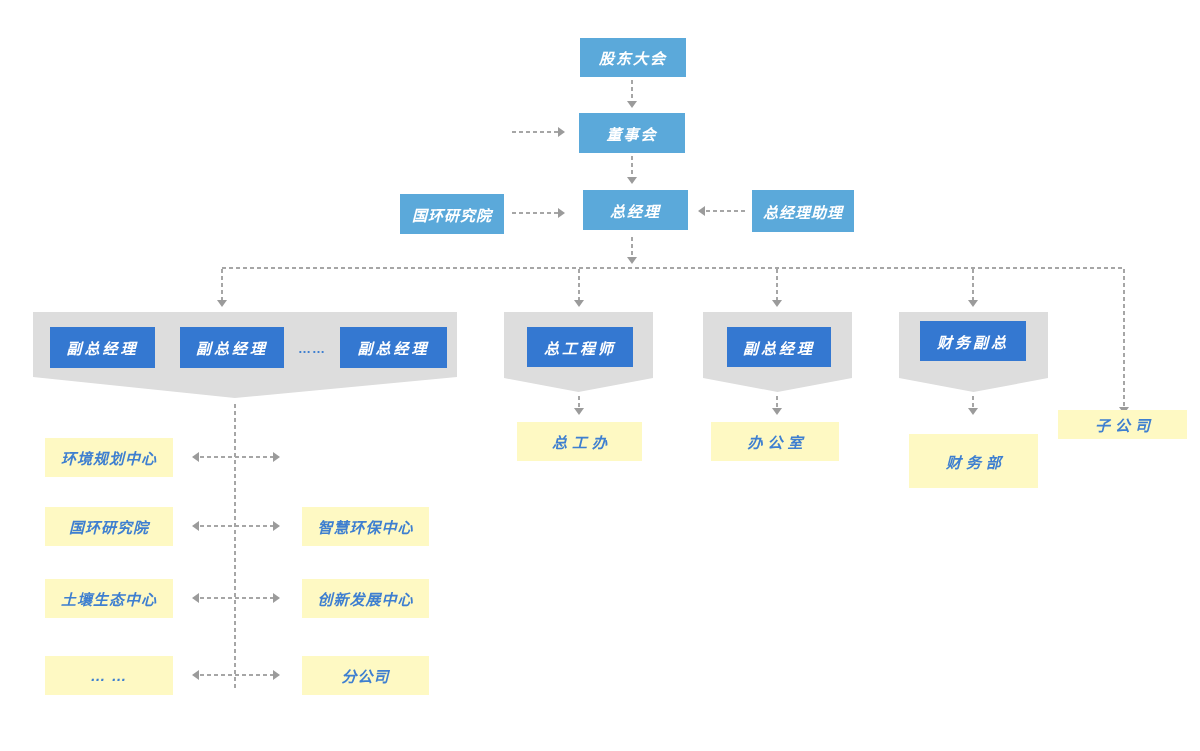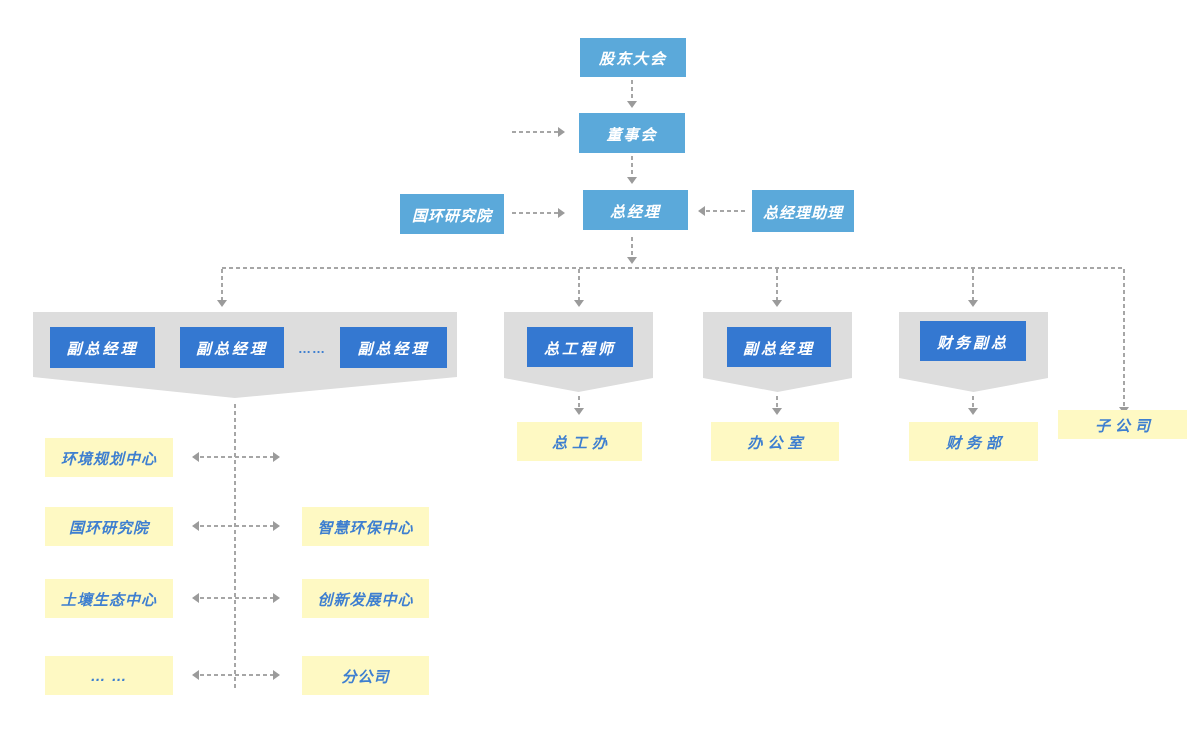--- a/index.html
+++ b/index.html
@@ -93,21 +93,21 @@
   <div class="arr arr-d" style="left:574px;top:408px"></div>
 
   <div class="dash-v" style="left:776px;top:396px;height:12px"></div>
   <div class="arr arr-d" style="left:772px;top:408px"></div>
 
   <div class="dash-v" style="left:972px;top:396px;height:12px"></div>
   <div class="arr arr-d" style="left:968px;top:408px"></div>
 
   <div class="node gray-box spaced" style="left:517px;top:422px;width:125px;height:39px">总工办</div>
   <div class="node gray-box spaced" style="left:711px;top:422px;width:128px;height:39px">办公室</div>
-  <div class="node gray-box spaced" style="left:909px;top:422px;width:129px;height:39px">财务部</div>
+  <div class="node gray-box spaced" style="left:909px;top:434px;width:129px;height:54px">财务部</div>
   <div class="node gray-box spaced" style="left:1058px;top:410px;width:129px;height:29px">子公司</div>
 
   <div class="dash-v" style="left:234px;top:404px;height:284px"></div>
 
   <div class="node gray-box" style="left:45px;top:438px;width:128px;height:39px;letter-spacing:1px">环境规划中心</div>
   <div class="node gray-box" style="left:45px;top:507px;width:128px;height:39px;letter-spacing:1px">国环研究院</div>
   <div class="node gray-box" style="left:45px;top:579px;width:128px;height:39px;letter-spacing:1px">土壤生态中心</div>
   <div class="node gray-box" style="left:45px;top:656px;width:128px;height:39px;letter-spacing:1px">… …</div>
 
   <div class="node gray-box" style="left:302px;top:507px;width:127px;height:39px;letter-spacing:1px">智慧环保中心</div>

